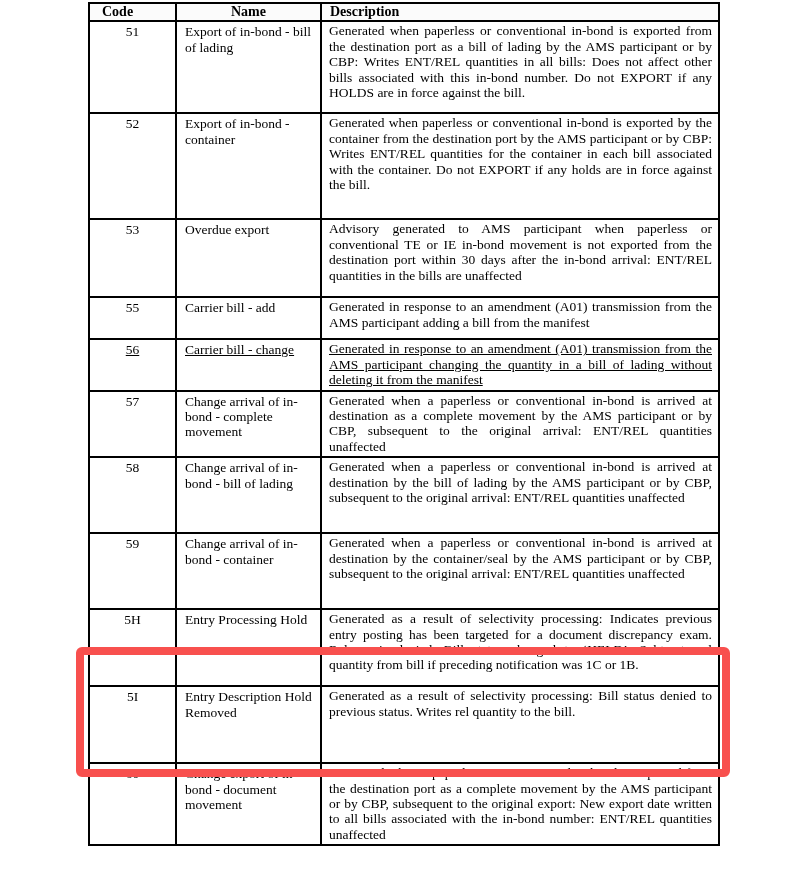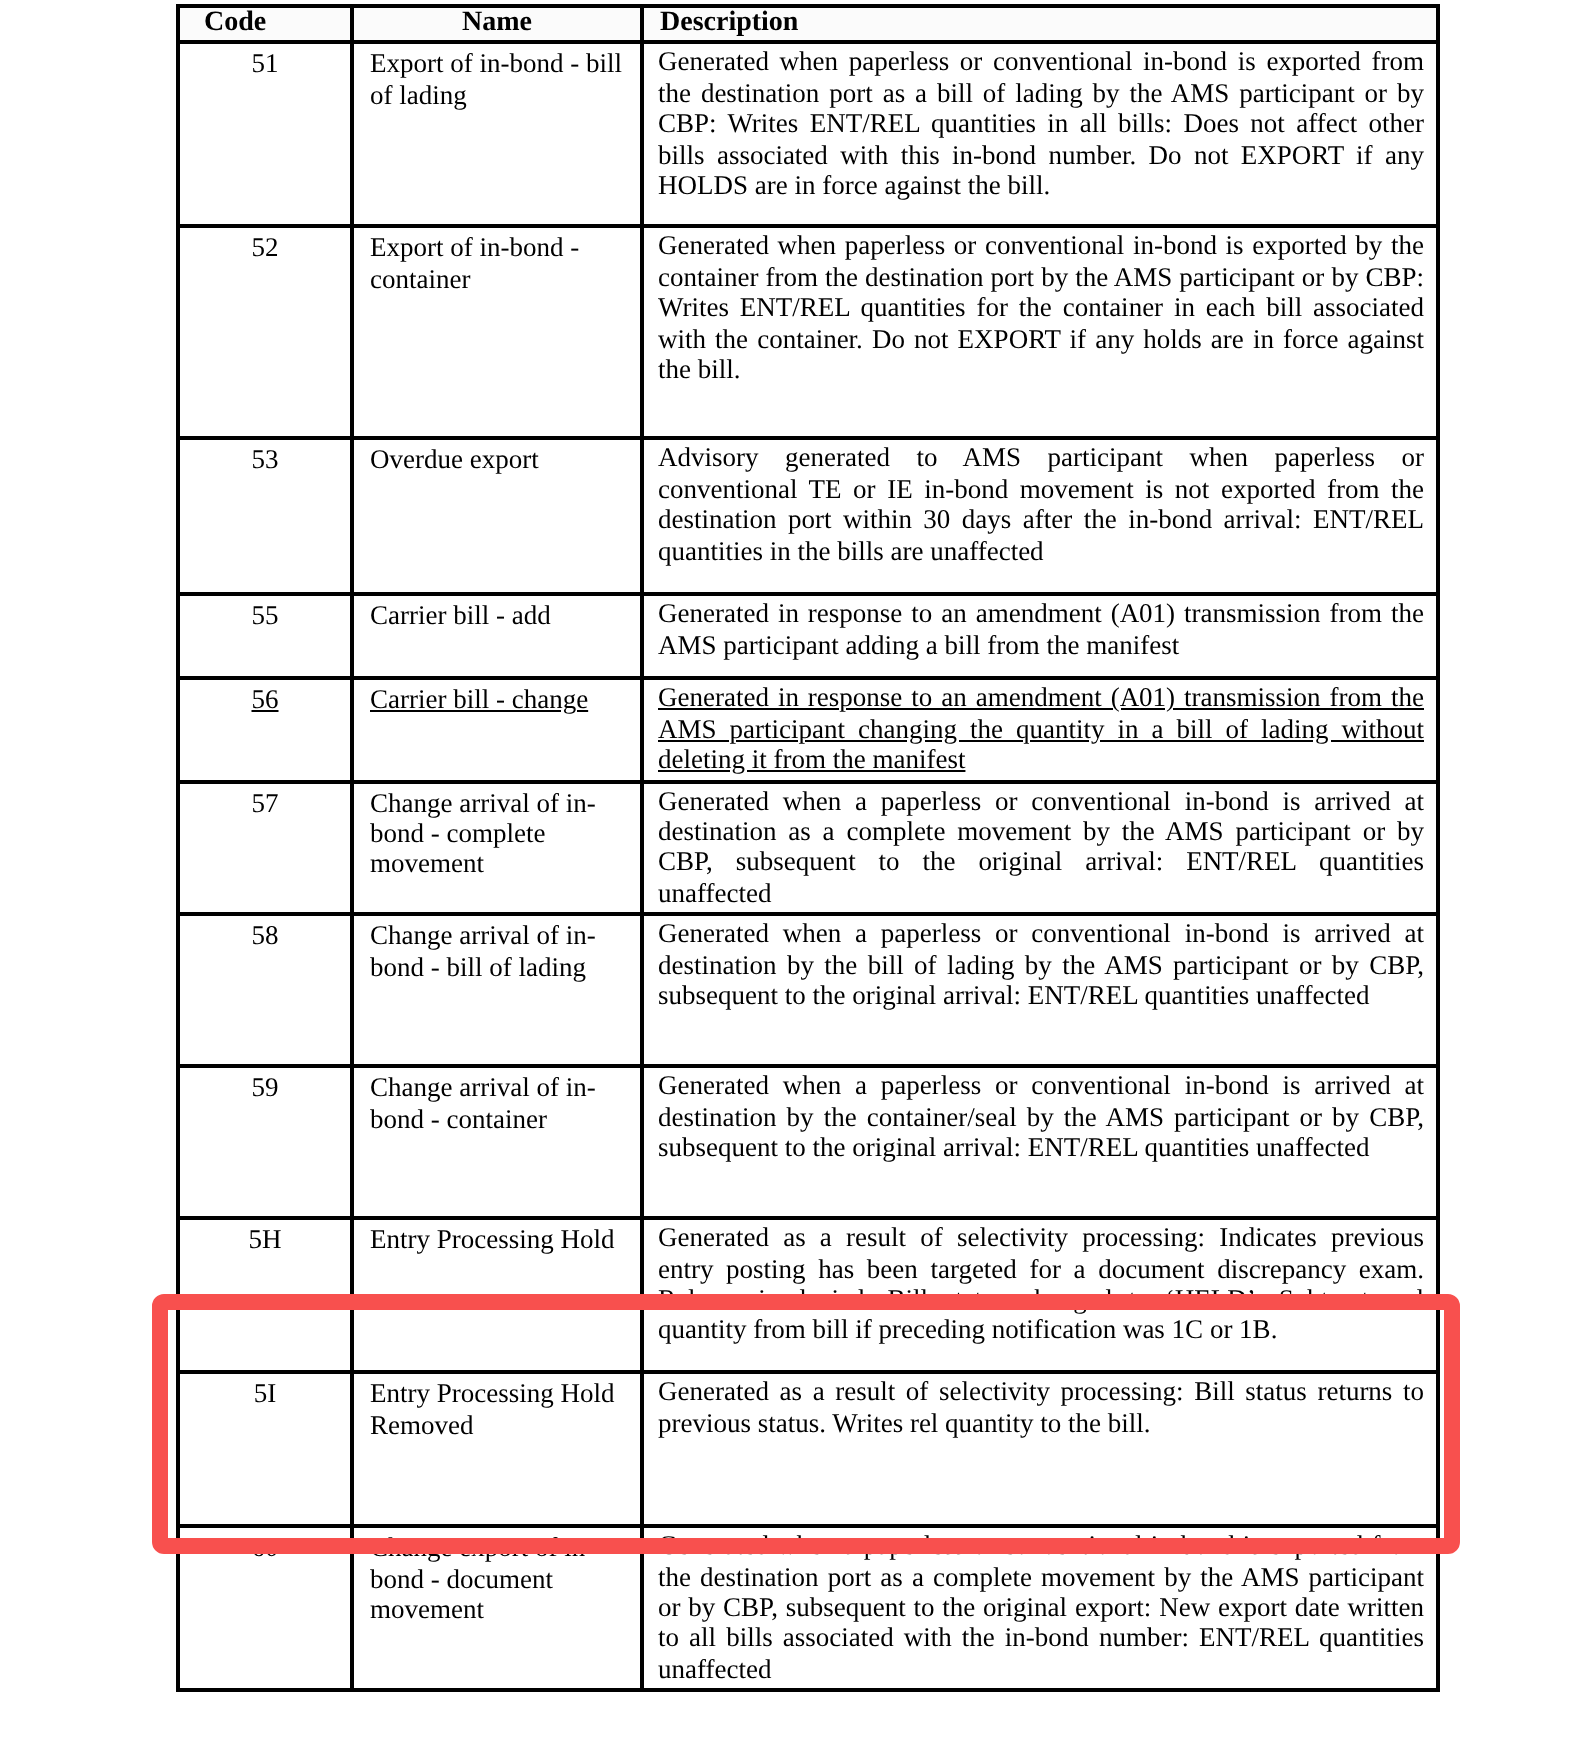--- a/index.html
+++ b/index.html
@@ -136,22 +136,22 @@
           <td class="col-name">Change arrival of in-bond - container</td>
           <td class="col-desc">Generated when a paperless or conventional in-bond is arrived at destination by the container/seal by the AMS participant or by CBP, subsequent to the original arrival: ENT/REL quantities unaffected</td>
         </tr>
         <tr class="hl">
           <td class="col-code">5H</td>
           <td class="col-name">Entry Processing Hold</td>
           <td class="col-desc">Generated as a result of selectivity processing: Indicates previous entry posting has been targeted for a document discrepancy exam. Release is denied.  Bill status changed to ‘HELD’.  Subtracts rel quantity from bill if preceding notification was 1C or 1B.</td>
         </tr>
         <tr class="hl">
           <td class="col-code">5I</td>
-          <td class="col-name">Entry Processing Hold Removed</td>
-          <td class="col-desc">Generated as a result of selectivity processing: Bill status returns to previous status.  Writes rel quantity to the bill.</td>
+          <td class="col-name">Entry Description Hold Removed</td>
+          <td class="col-desc">Generated as a result of selectivity processing: Bill status denied to previous status.  Writes rel quantity to the bill.</td>
         </tr>
         <tr>
           <td class="col-code">60</td>
           <td class="col-name">Change export of in-bond - document movement</td>
           <td class="col-desc">Generated when a paperless or conventional in-bond is exported from the destination port as a complete movement by the AMS participant or by CBP, subsequent to the original export:  New export date written to all bills associated with the in-bond number: ENT/REL quantities unaffected</td>
         </tr>
       </tbody>
   </table>
   <div id="highlight-box" style="border-color: rgb(248, 80, 78); left: 76px; top: 647.406px; width: 654px; height: 130px;"></div>
 </div>

